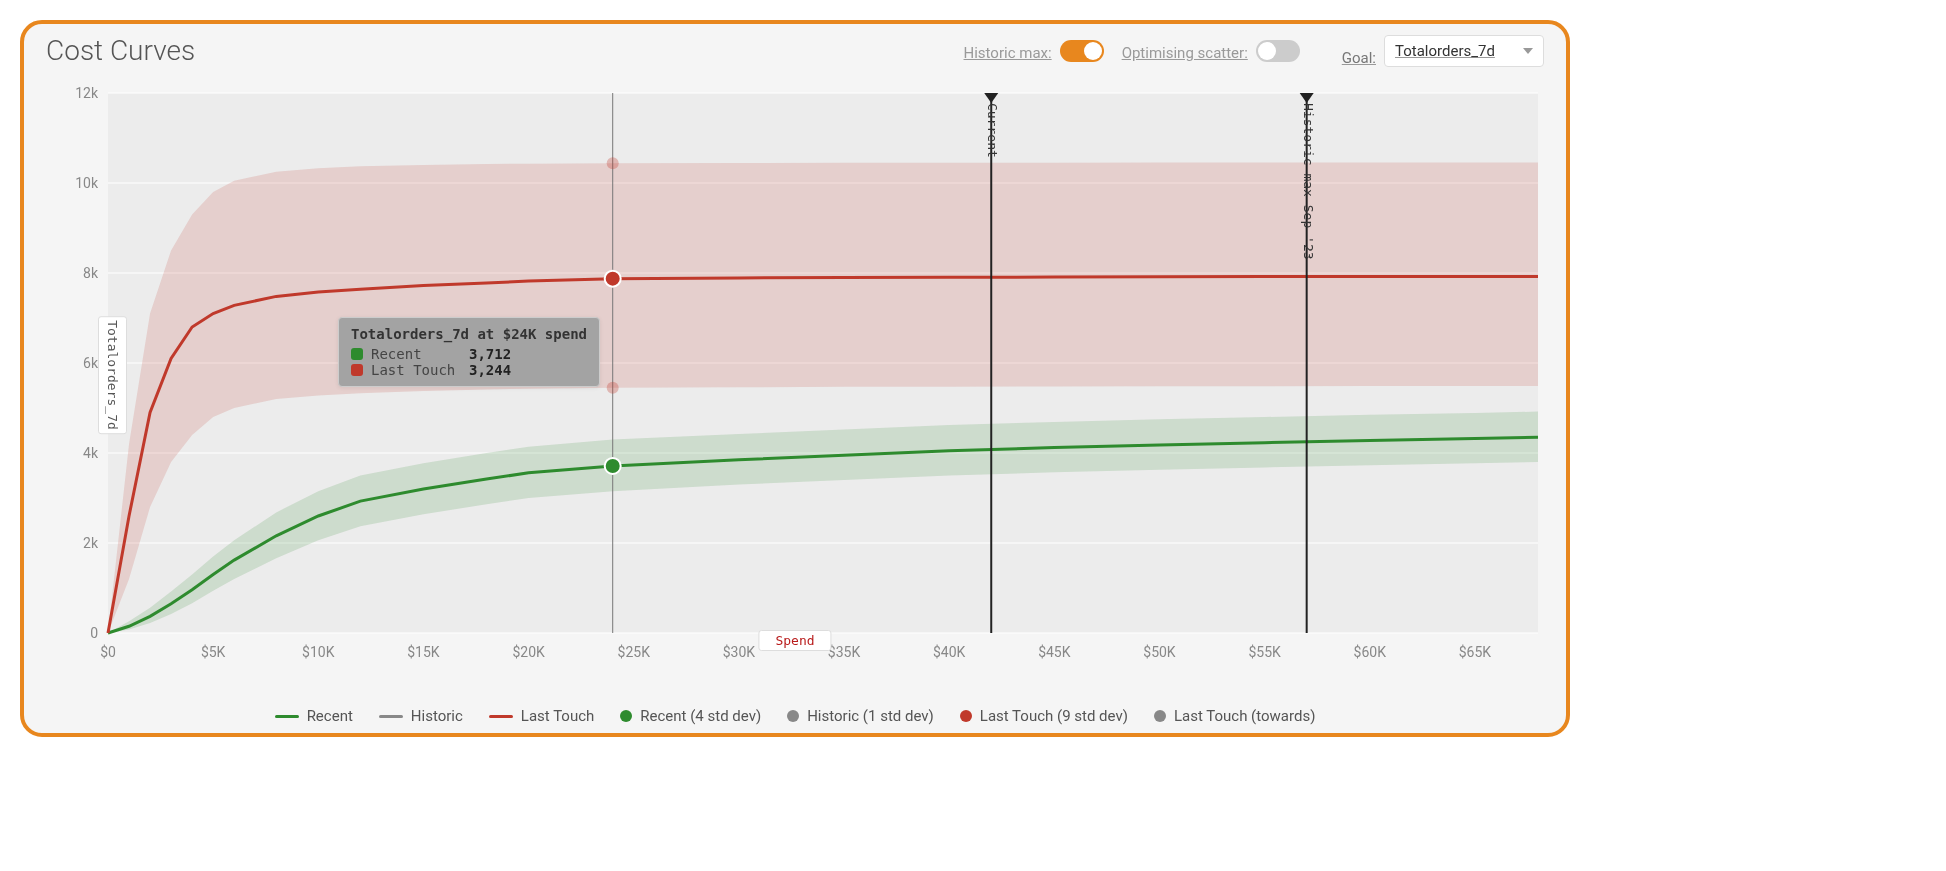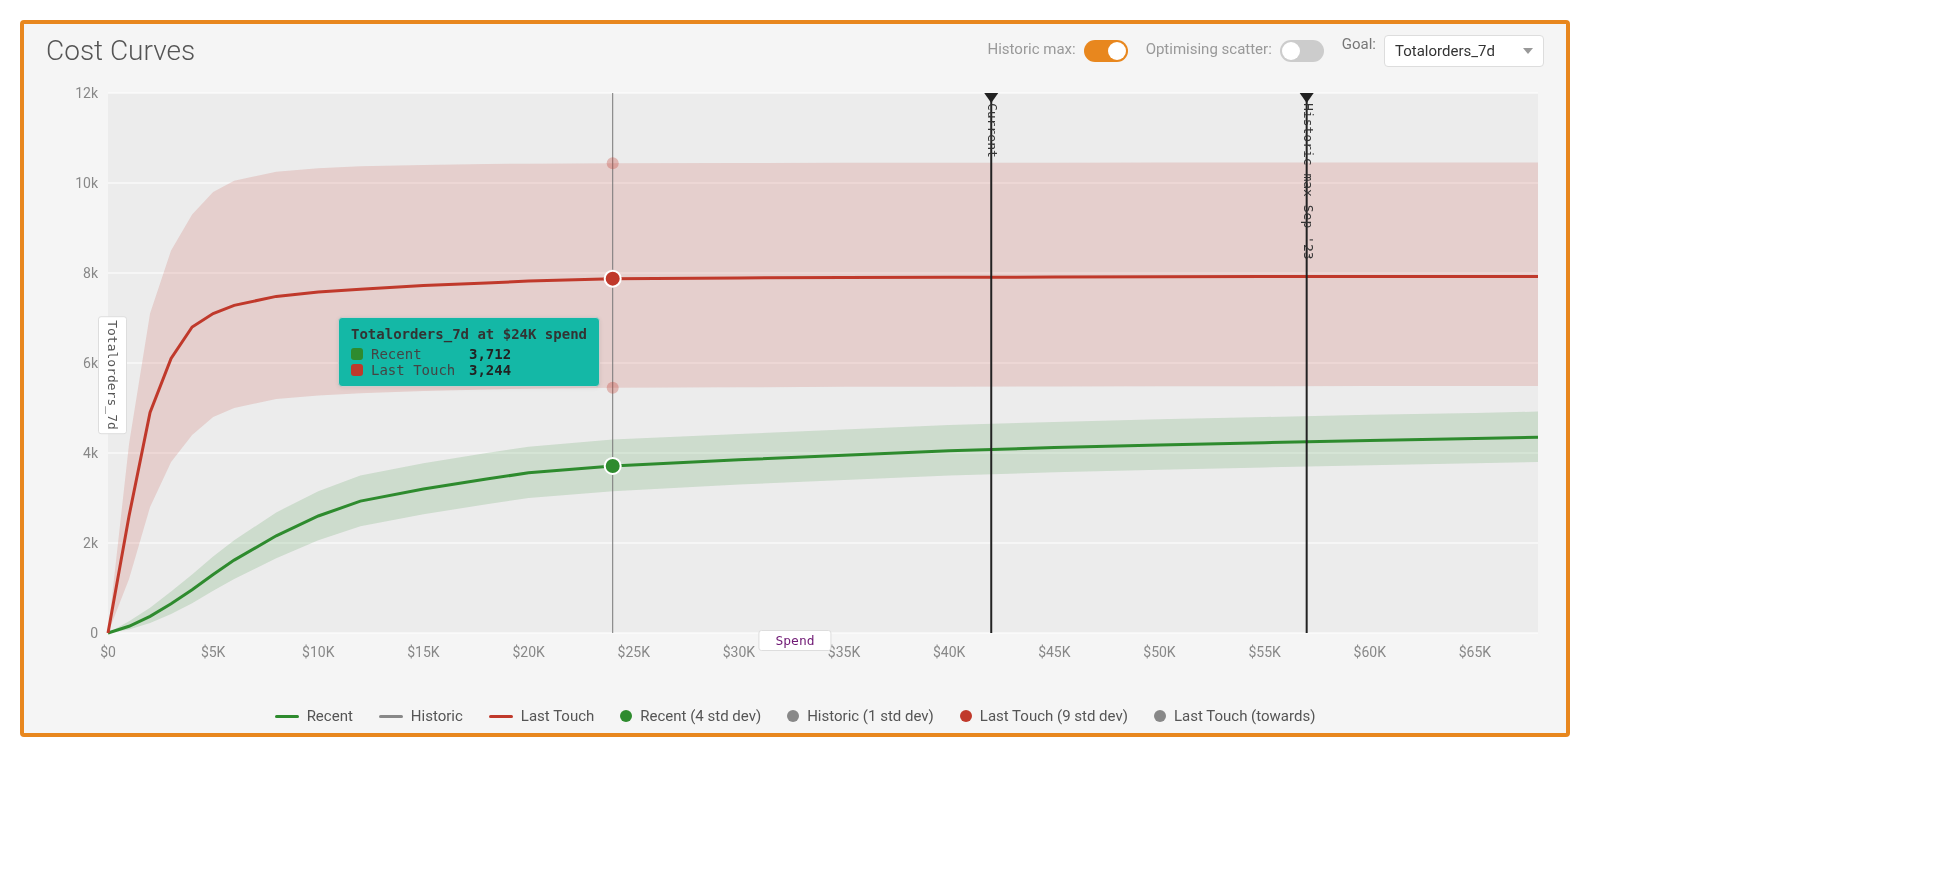--- a/index.html
+++ b/index.html
@@ -5,21 +5,21 @@
   * { box-sizing: border-box; }
   body {
     margin: 0;
     padding: 20px;
     font-family: -apple-system, BlinkMacSystemFont, "Segoe UI", Roboto, sans-serif;
     background: #fff;
   }
   .card {
     width: 1550px;
     border: 4px solid #e8871e;
-    border-radius: 4px;
+    border-radius: 22px;
     background: #f5f5f5;
     overflow: hidden;
   }
   .header {
     display: flex;
     align-items: center;
     padding: 10px 22px 8px 22px;
   }
   .title {
     font-size: 28px;
@@ -27,34 +27,34 @@
     color: #555;
     flex: 1;
   }
   .controls {
     display: flex;
     align-items: center;
     gap: 18px;
     font-size: 15px;
     color: #999;
   }
-  .ctrl { display: flex; align-items: flex-start; gap: 8px; }
+  .ctrl { display: flex; align-items: flex-end; gap: 8px; text-decoration: underline; }
   .toggle {
     width: 44px; height: 22px; border-radius: 11px; position: relative;
     cursor: pointer;
   }
   .toggle.on { background: #e8871e; }
   .toggle.off { background: #ccc; }
   .knob {
     position: absolute; width: 18px; height: 18px; border-radius: 50%;
     background: #fff; top: 2px;
   }
   .toggle.on .knob { right: 2px; }
   .toggle.off .knob { left: 2px; }
-  .goal-label { color: #777; }
+  .goal-label { color: #777; margin-left: 24px; }
   .select {
     background: #fff; border: 1px solid #ddd; border-radius: 4px;
     padding: 6px 28px 6px 10px; font-size: 15px; color: #333;
     position: relative; cursor: pointer; min-width: 160px;
   }
   .select::after {
     content: ""; position: absolute; right: 10px; top: 50%;
     width: 0; height: 0; border-left: 5px solid transparent;
     border-right: 5px solid transparent; border-top: 6px solid #999;
     transform: translateY(-50%);
@@ -73,27 +73,27 @@
     background: #fff; border: 1px solid #ddd; border-radius: 3px;
     padding: 3px 6px;
     writing-mode: vertical-rl;
     transform: translateY(-50%);
   }
   .x-axis-title {
     position: absolute;
     left: 50%; top: 555px;
     transform: translateX(-50%);
     font-family: ui-monospace, "SFMono-Regular", Menlo, monospace;
-    font-size: 13px; color: #701a75;
+    font-size: 13px; color: #b91c1c;
     background: #fff; border: 1px solid #ddd; border-radius: 3px;
     padding: 2px 16px;
   }
   .tooltip {
     position: absolute;
-    background: #14b8a6;
+    background: #a3a3a3;
     border: 1px solid #ccc;
     border-radius: 4px;
     padding: 8px 12px;
     font-family: ui-monospace, "SFMono-Regular", Menlo, monospace;
     font-size: 14px;
     color: #333;
     box-shadow: 0 1px 4px rgba(0,0,0,.08);
   }
   .tooltip .tt-title { font-weight: 700; margin-bottom: 4px; white-space: nowrap; }
   .tooltip .tt-row { display: flex; align-items: center; gap: 8px; white-space: nowrap; }

